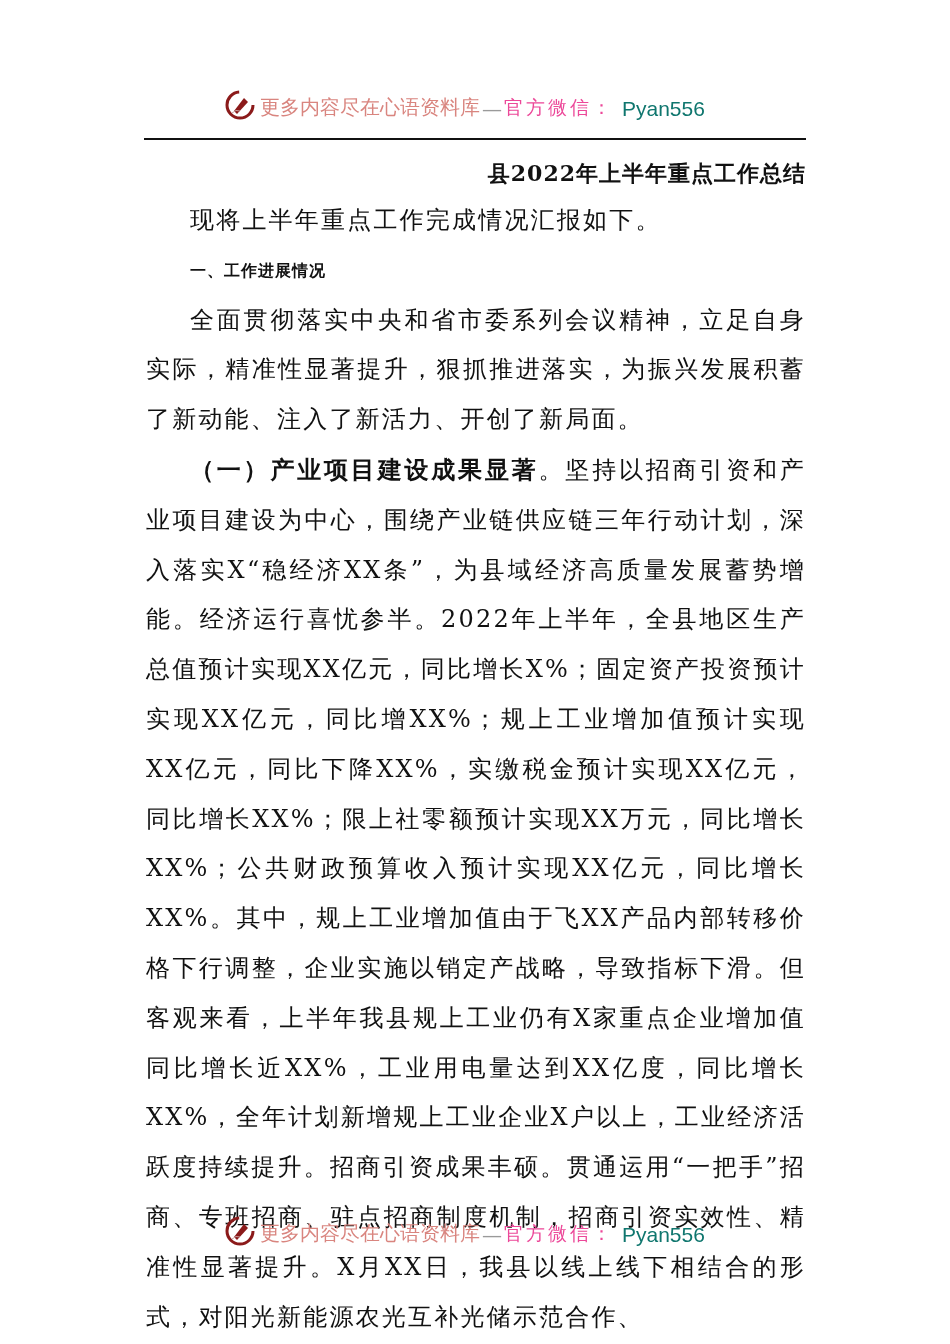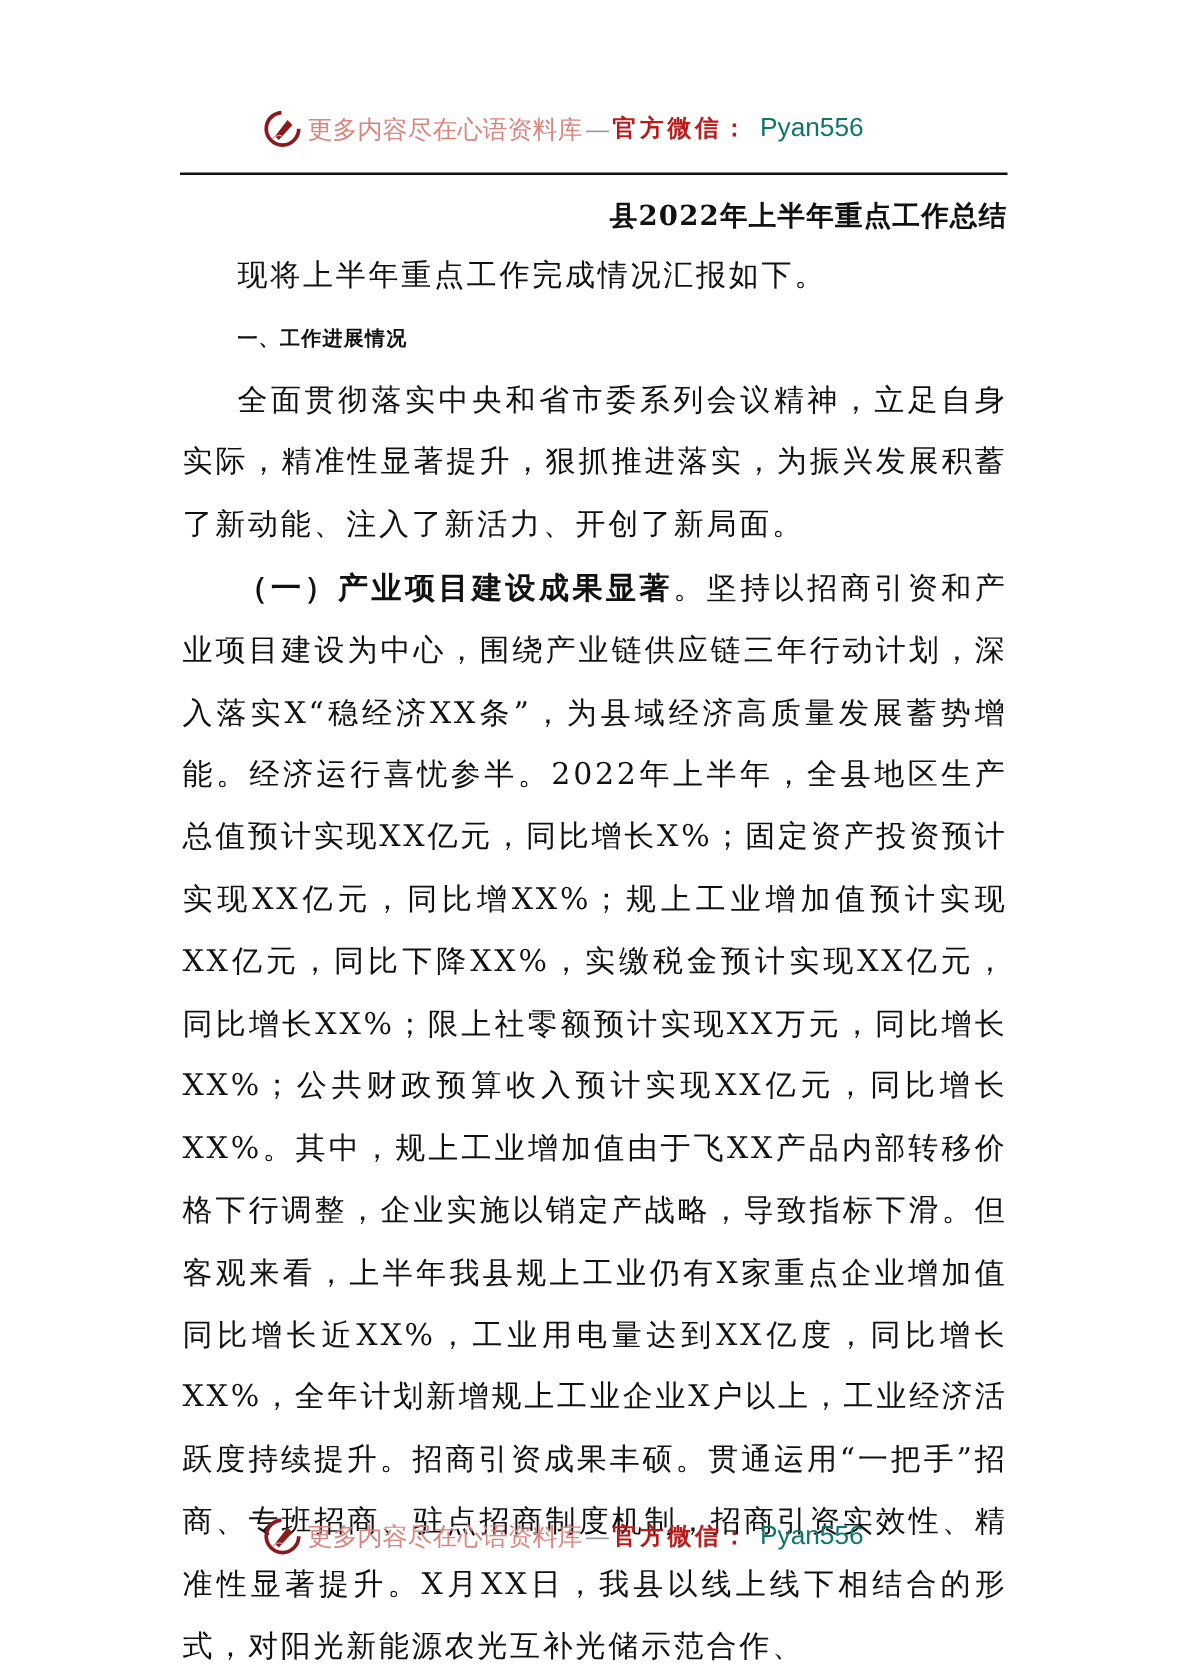--- a/index.html
+++ b/index.html
@@ -1,24 +1,24 @@
 <!DOCTYPE html>
 <html><head>
   <meta charset="utf-8">
   <style>
     html, body { margin: 0; padding: 0; background: #ffffff; }
     body { width: 950px; height: 1344px; position: relative; overflow: hidden;
       font-family: "DejaVu Serif", "Liberation Serif", serif; color: #111; }
-    .banner { position: absolute; left: 210px; height: 36px; display: flex; align-items: center; white-space: nowrap; }
+    .banner { position: absolute; left: 224px; height: 36px; display: flex; align-items: flex-end; white-space: nowrap; }
     .banner.top { top: 85px; }
     .banner.bottom { top: 1211px; }
     .logo { width: 32px; height: 32px; margin-right: 4px; }
     .banner-cn { font-family: "DejaVu Serif", serif; font-size: 20px; color: #d9857f; letter-spacing: 0px; }
     .banner-dash { font-size: 20px; color: #9a9a9a; margin: 0 2px; }
-    .banner-wx { font-family: "DejaVu Serif", serif; font-size: 19px; color: #b91c1c; letter-spacing: 3px; font-weight: bold; }
+    .banner-wx { font-family: "DejaVu Serif", serif; font-size: 19px; color: #ec4899; letter-spacing: 3px; }
     .banner-id { font-family: "Liberation Sans", sans-serif; font-size: 21px; color: #0f766e; margin-left: 8px; }
     .rule { position: absolute; left: 144px; top: 138px; width: 662px; height: 2px; background: #111; }
     .doc { position: absolute; left: 146px; top: 150px; width: 660px; }
     .title { text-align: right; font-size: 22px; font-weight: bold; height: 46px; line-height: 46px; letter-spacing: 1px; margin-top: 0px; }
     .para { font-size: 24px; line-height: 49.8px; text-align: justify; letter-spacing: 2.2px; margin: 0; }
     .indent { text-indent: 44px; }
     .h1 { font-weight: bold; font-size: 16px; line-height: 49.8px; text-indent: 44px; letter-spacing: 1px; margin: 0; }
     .bold { font-weight: bold; }
   </style>
 </head>

